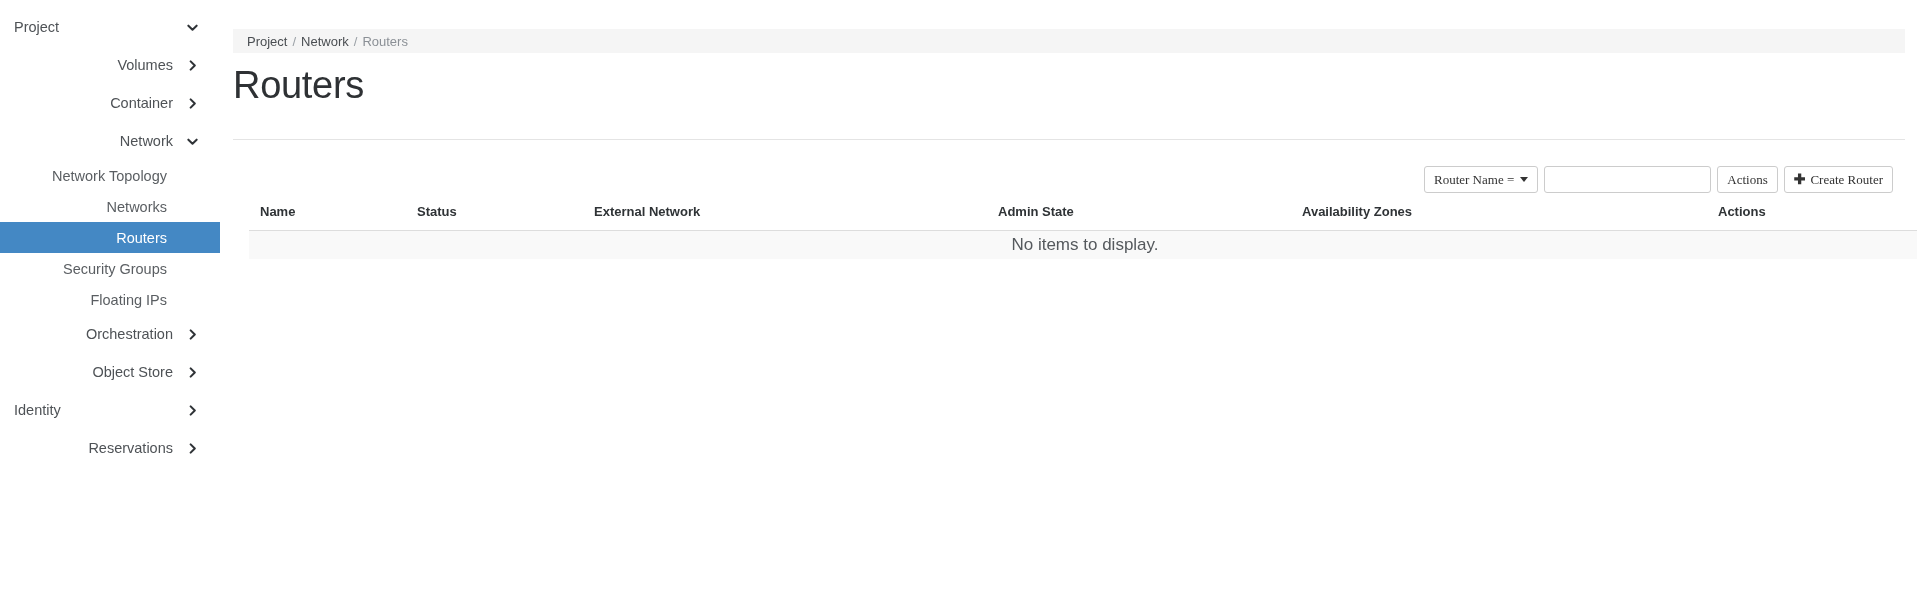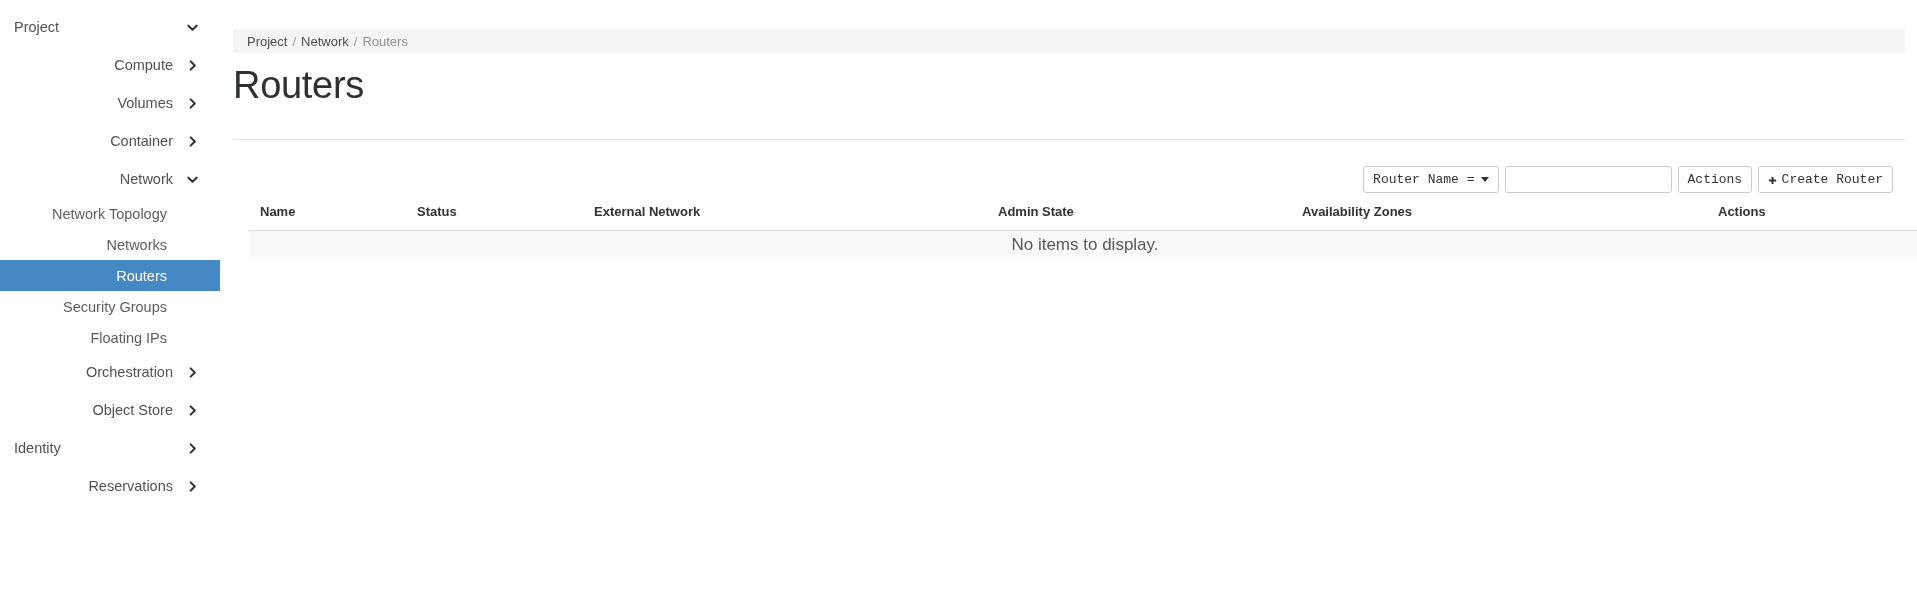--- a/index.html
+++ b/index.html
@@ -134,21 +134,21 @@
     justify-content: center;
     height: 27px;
     padding: 10px 9px;
     border: 1px solid #ccc;
     border-radius: 3px;
     background: #ffffff;
     font-size: 13px;
     color: #333;
     cursor: pointer;
     white-space: nowrap;
-    font-family: Liberation Mono, monospace;
+    font-family: Liberation Serif, serif;
   }
   .btn .caret {
     display: inline-block;
     margin-left: 6px;
     width: 0; height: 0;
     border-left: 4px solid transparent;
     border-right: 4px solid transparent;
     border-top: 5px solid #333;
   }
   .btn .plus {
@@ -209,28 +209,20 @@
 <body>
 
 <div id="app">
 
   <nav id="sidebar">
       <div class="nav-row level-top">
         <span class="nav-label">Project</span>
         <span class="chev">
           <svg width="11" height="11" viewBox="0 0 12 12">
             <path fill="none" stroke="currentColor" stroke-width="2.2" stroke-linecap="round" stroke-linejoin="round" d="M1.5 4 L6 8.5 L10.5 4"></path>
-          </svg>
-        </span>
-      </div>
-      <div class="nav-row level-panel-group">
-        <span class="nav-label">Compute</span>
-        <span class="chev">
-          <svg width="11" height="11" viewBox="0 0 12 12">
-            <path fill="none" stroke="currentColor" stroke-width="2.2" stroke-linecap="round" stroke-linejoin="round" d="M4 1.5 L8.5 6 L4 10.5"></path>
           </svg>
         </span>
       </div>
       <div class="nav-row level-panel-group">
         <span class="nav-label">Volumes</span>
         <span class="chev">
           <svg width="11" height="11" viewBox="0 0 12 12">
             <path fill="none" stroke="currentColor" stroke-width="2.2" stroke-linecap="round" stroke-linejoin="round" d="M4 1.5 L8.5 6 L4 10.5"></path>
           </svg>
         </span>

